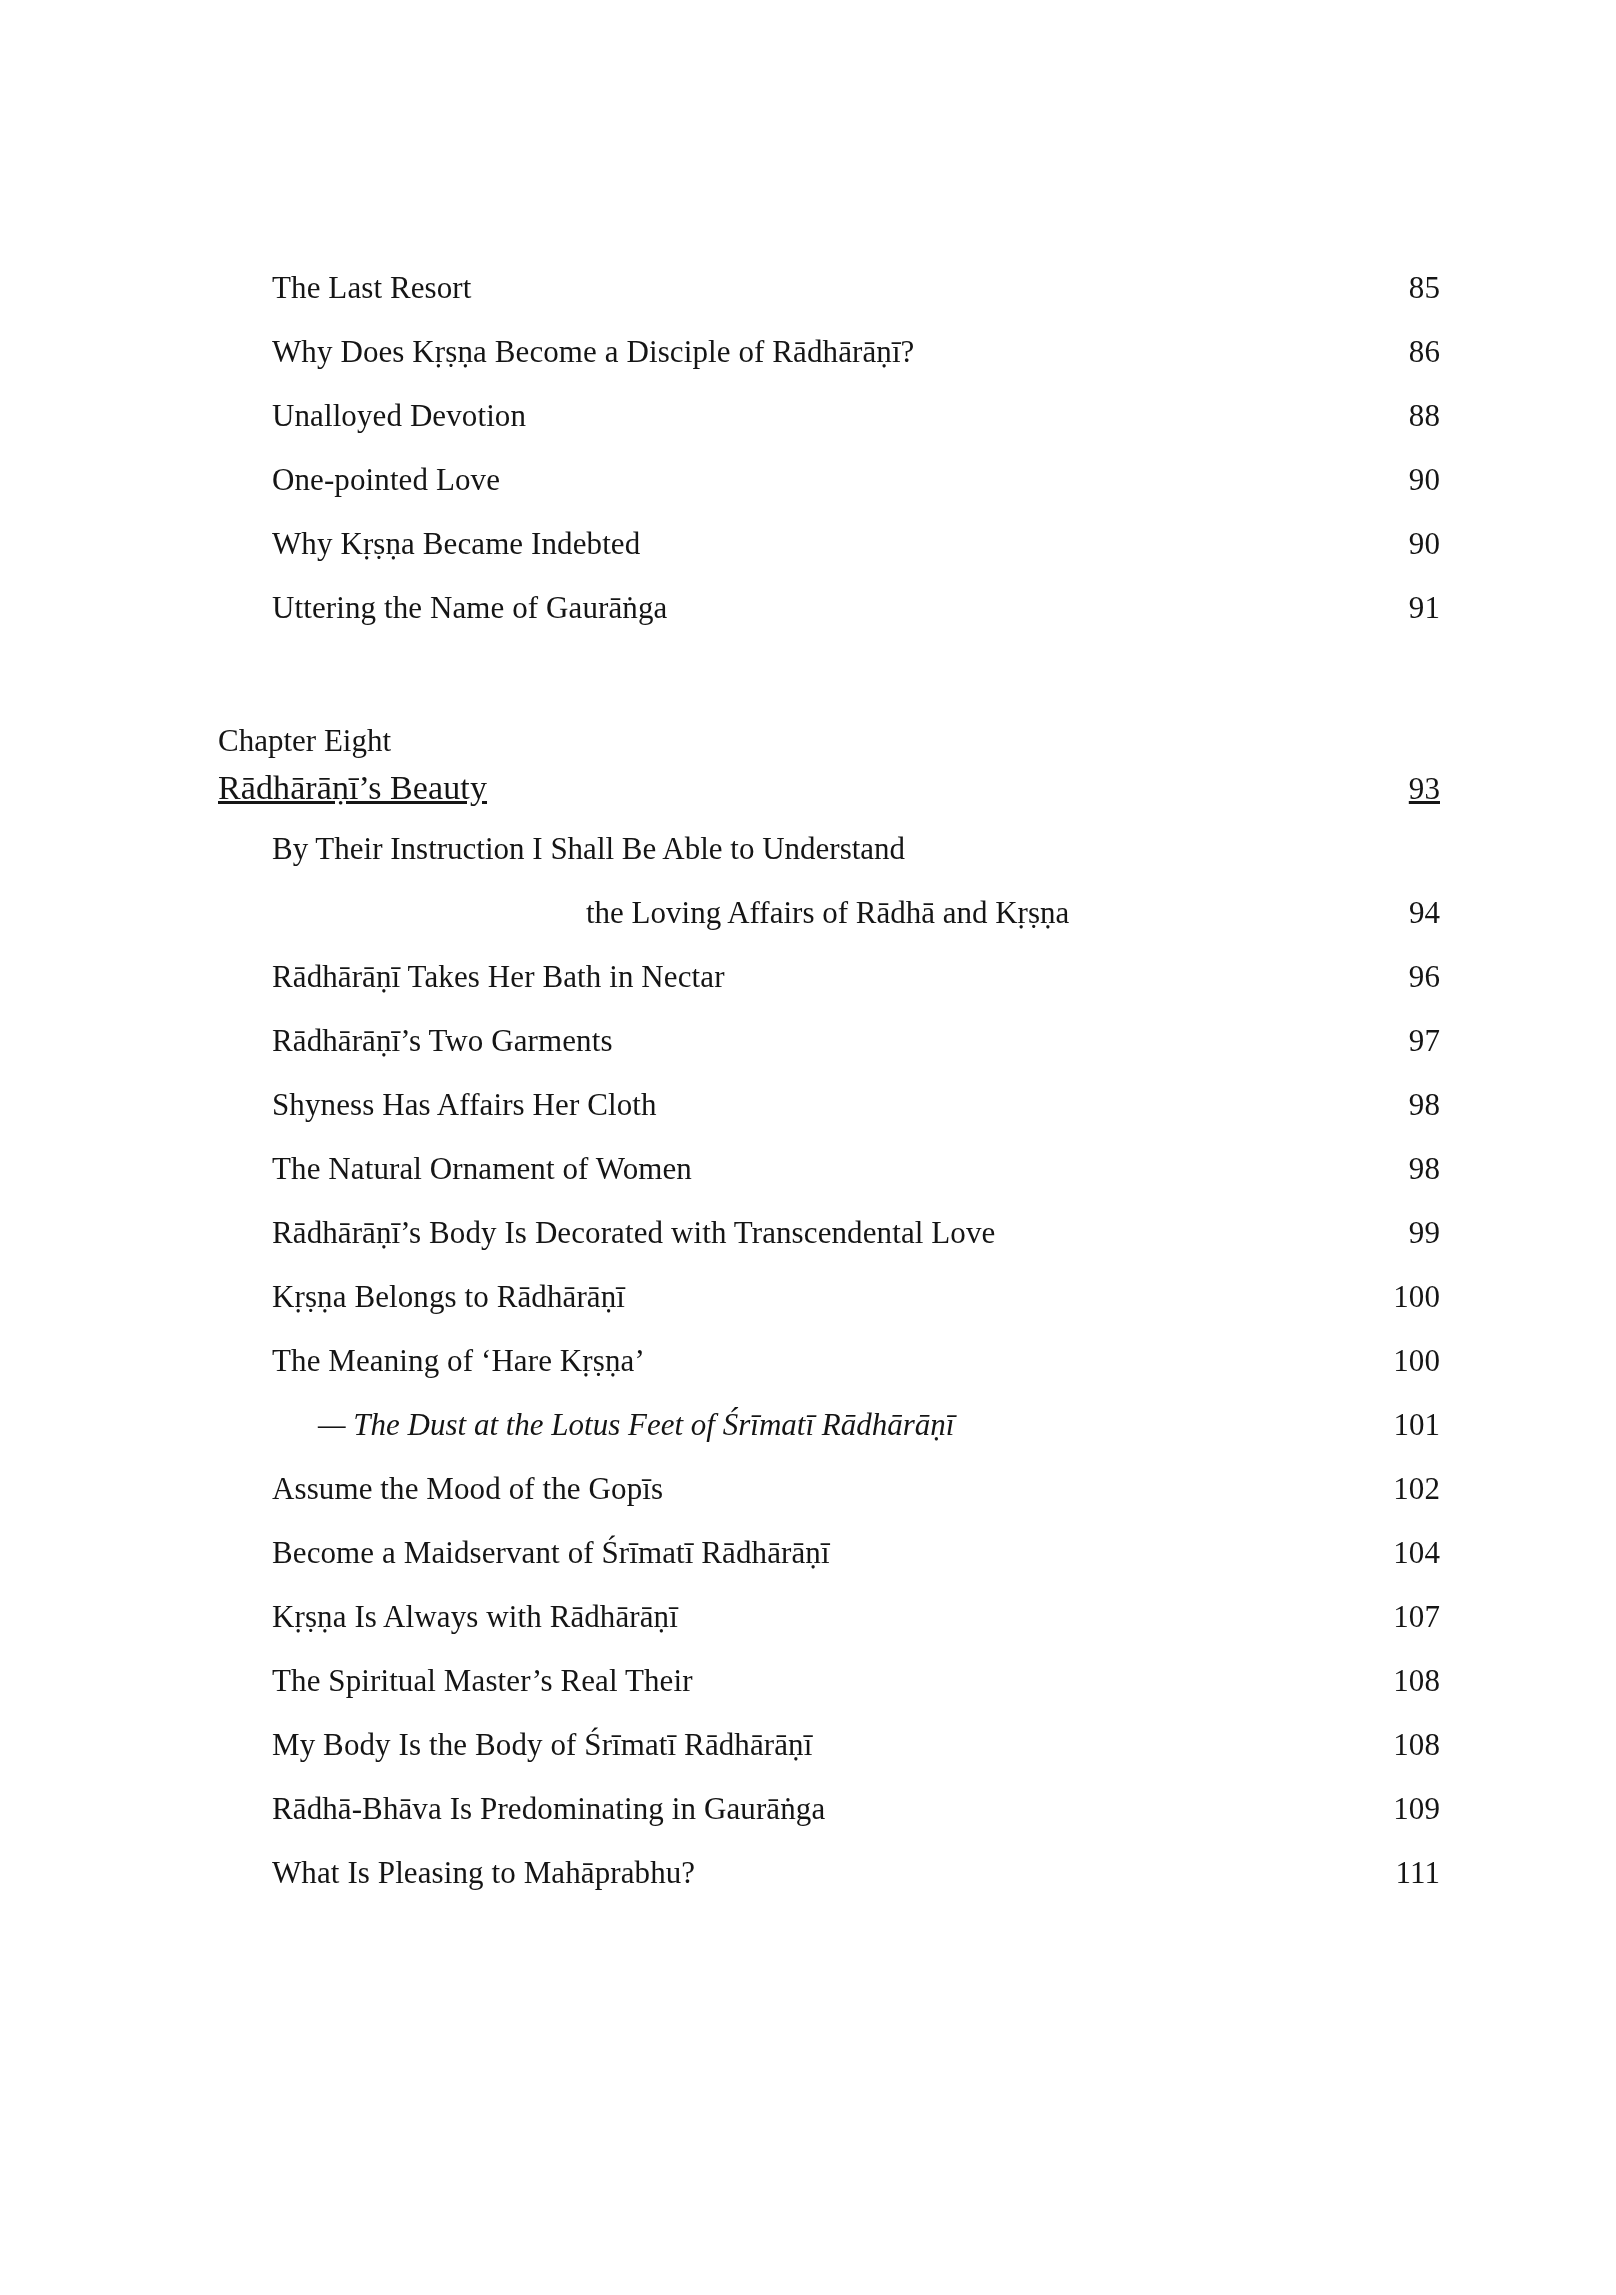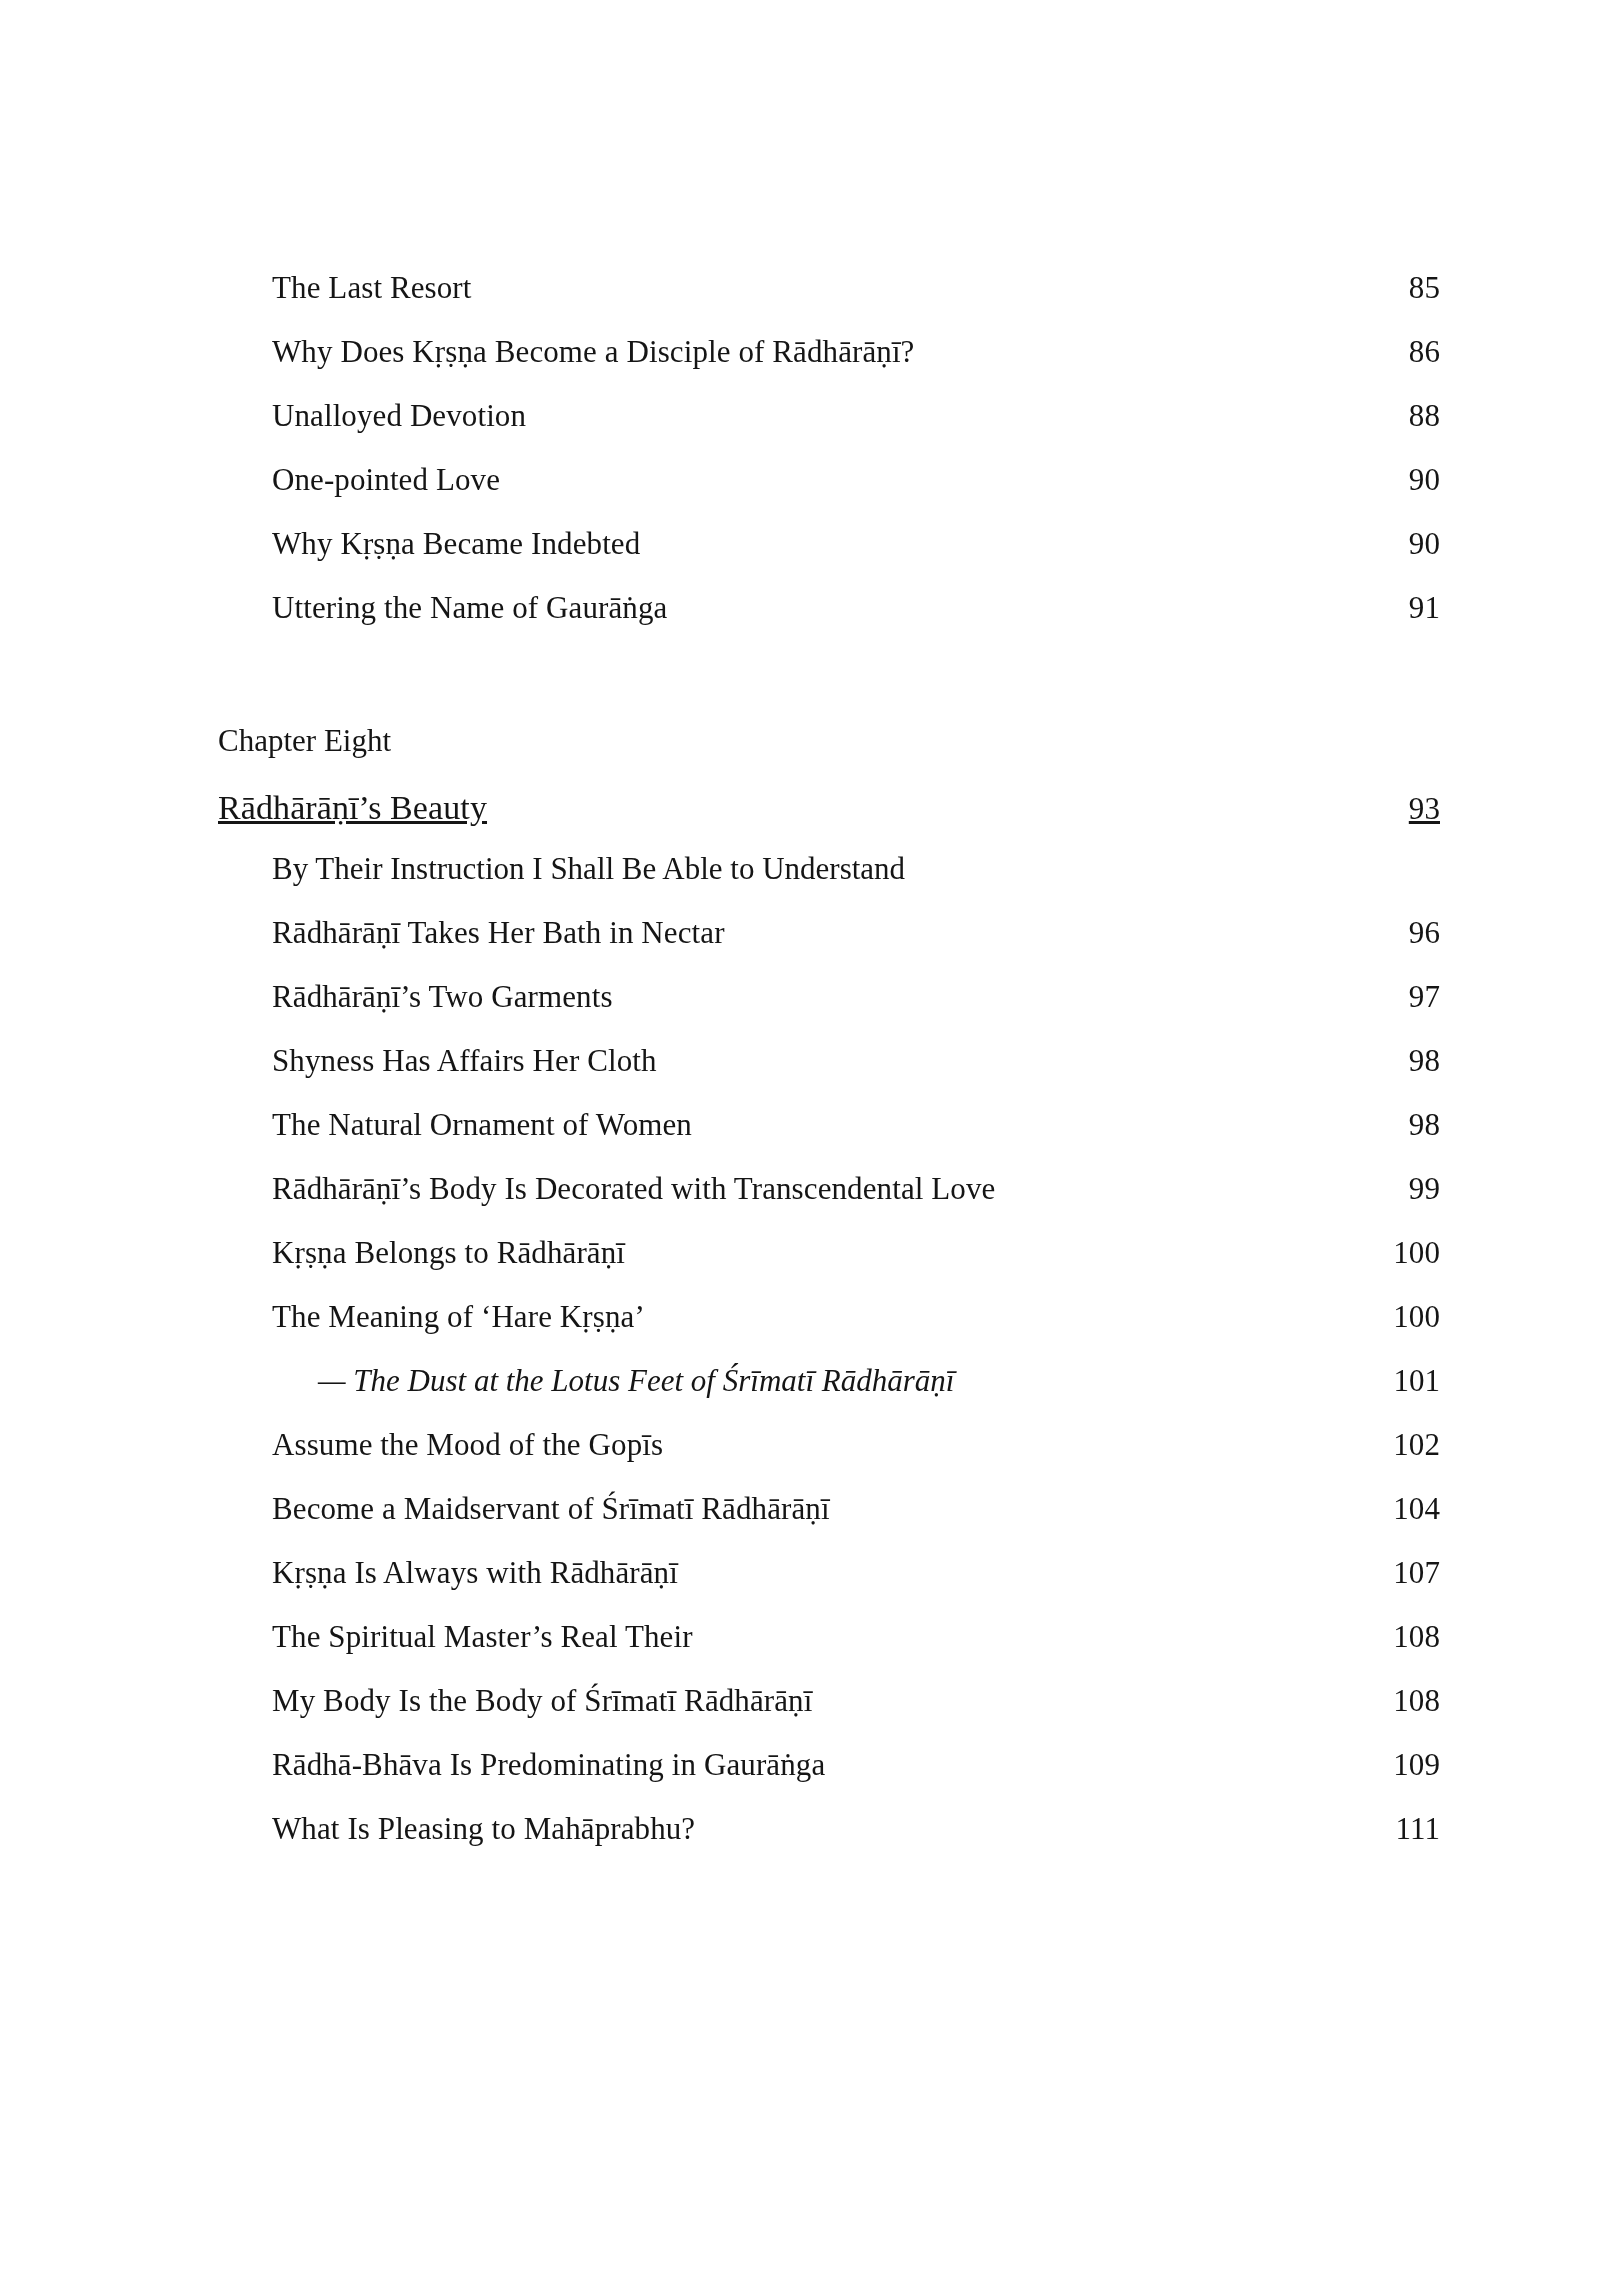--- a/index.html
+++ b/index.html
@@ -65,21 +65,21 @@
   .entry .title { padding-right: 31px; }
 
   
   .chapter-block {
     margin-top: 29px;
     margin-bottom: 27.6px;
   }
   .chapter-kicker {
     font-size: 31px;
     line-height: 1.0;
-    margin-bottom: 35px;
+    margin-bottom: 15px;
   }
   .chapter-row {
     margin-left: 0;
     margin-bottom: 0;
     text-decoration: underline;
   }
   .chapter-row .title {
     font-size: 34px;
   }
 
@@ -190,20 +190,24 @@
       <div class="row chapter-row">
         <span class="title">Rādhārāṇī’s Beauty</span>
         <span class="pageno">93</span>
       </div>
     </div>
 
     <div>
 
       <div class="entry multiline">
         <div class="line1">By Their Instruction I Shall Be Able to Understand</div>
+        <div class="line2">
+          <span class="cont">the Loving Affairs of Rādhā and Kṛṣṇa</span>
+          <span class="pageno">94</span>
+        </div>
       </div>
 
       <div class="row entry">
         <span class="title">Rādhārāṇī Takes Her Bath in Nectar</span>
         <span class="pageno">96</span>
       </div>
 
       <div class="row entry">
         <span class="title">Rādhārāṇī’s Two Garments</span>
         <span class="pageno">97</span>

